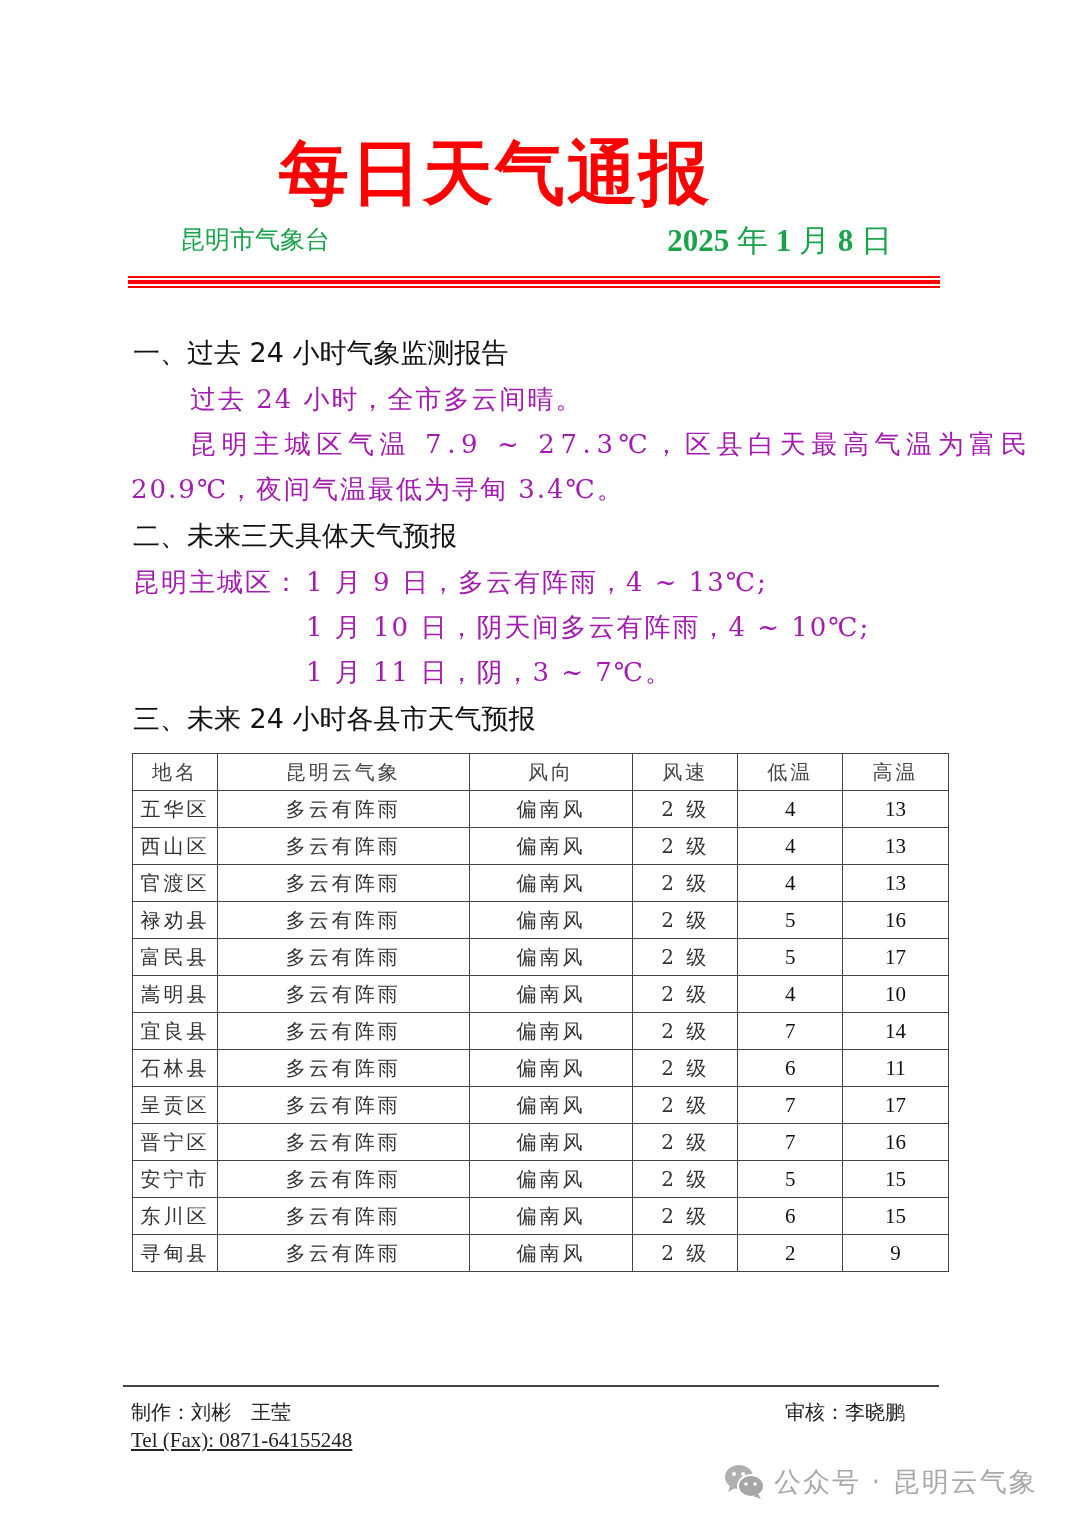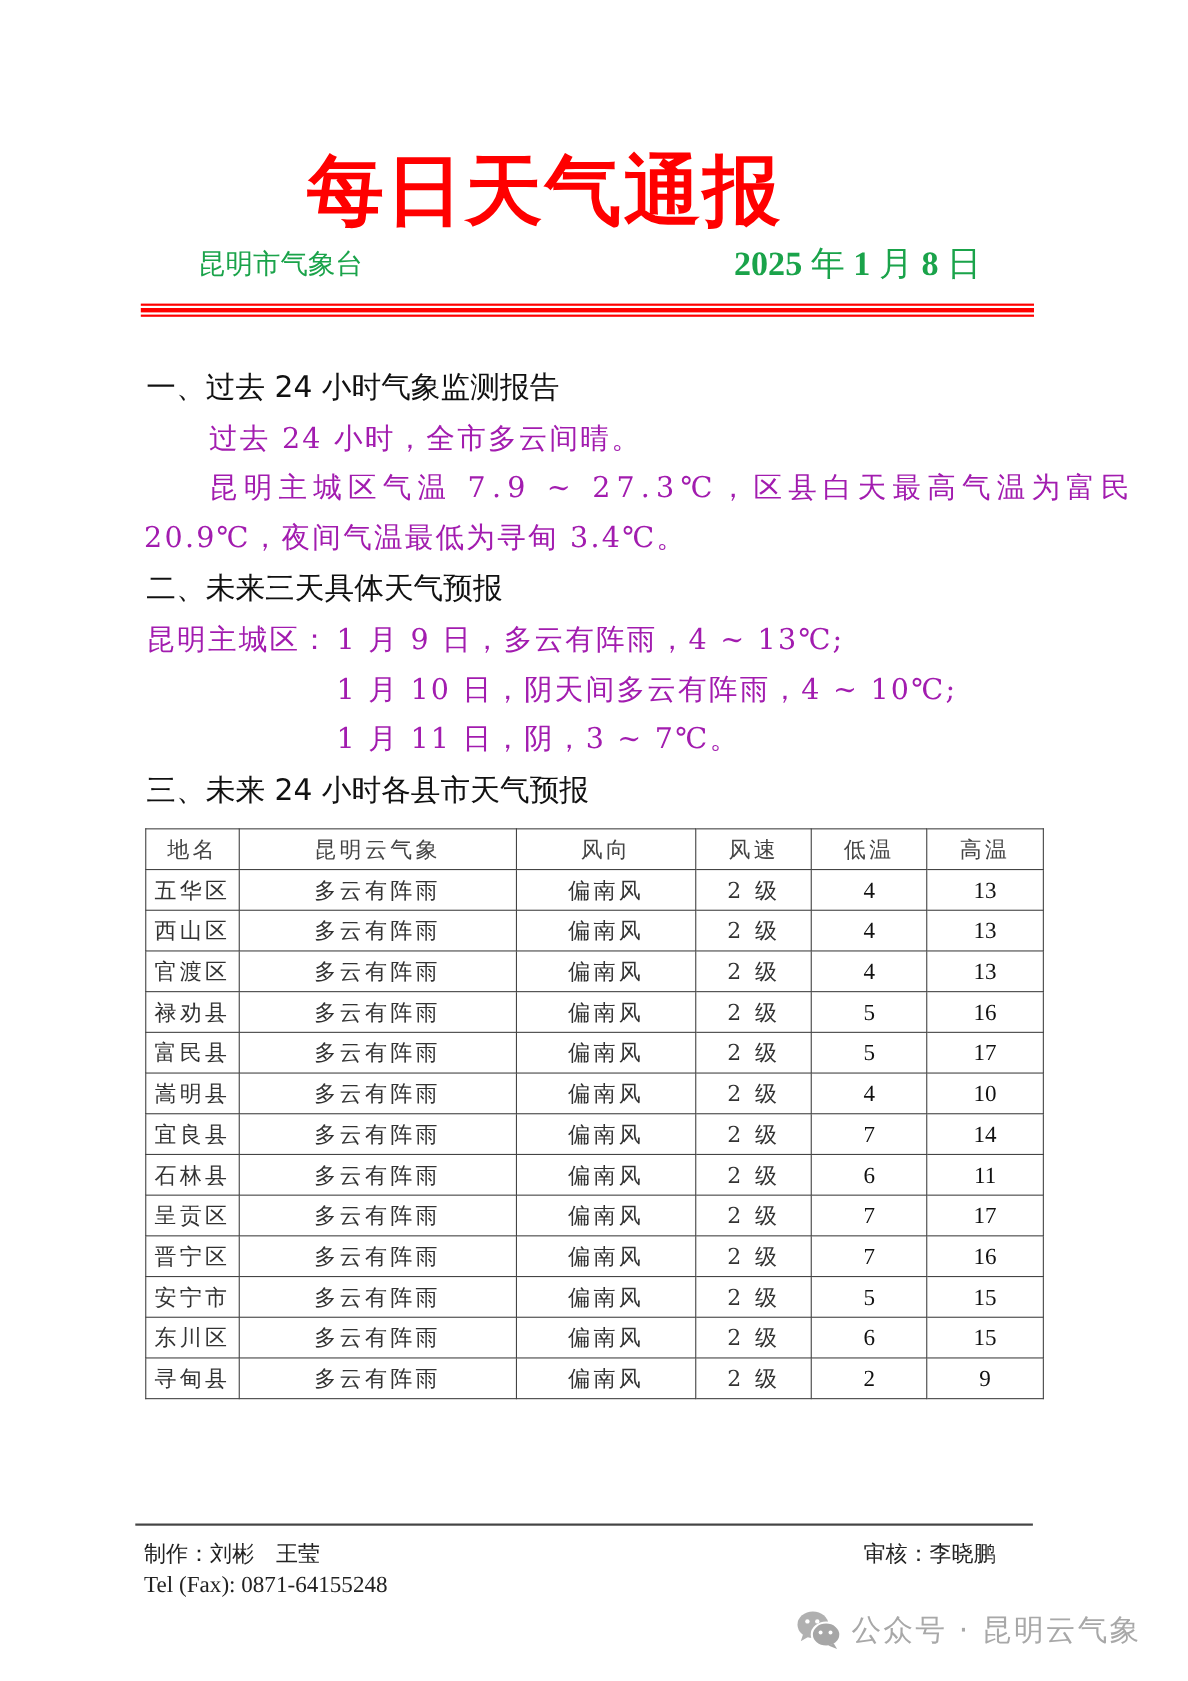--- a/index.html
+++ b/index.html
@@ -26,21 +26,21 @@
 
     table.fc { position: absolute; left: 132px; top: 753px; width: 817px; border-collapse: collapse;
                font-family: "DejaVu Serif", serif; }
     table.fc td, table.fc th { border: 1px solid #444; height: 36px; padding: 0; text-align: center;
                                font-weight: normal; font-size: 20px; color: #333; letter-spacing: 3px; }
     table.fc th { color: #444; margin-top: 15px; }
     table.fc td.num { font-family: "Liberation Serif", serif; font-size: 21px; color: #111; letter-spacing: 0; }
 
     .foot-rule { position: absolute; left: 123px; width: 816px; top: 1385px; height: 2px; background: #444; }
     .foot { position: absolute; font-size: 20px; color: #222; font-family: "DejaVu Serif", serif; line-height: 28px; }
-    .tel { font-family: "Liberation Serif", serif; font-size: 21px; }
+    .tel { font-family: "Liberation Serif", serif; font-size: 21px; text-decoration: underline; }
 
     .wm { position: absolute; left: 724px; top: 1464px; height: 44px; display: flex; align-items: flex-start;
           color: #a8a8a8; font-size: 27px; font-family: "DejaVu Sans", sans-serif; letter-spacing: 2px; }
     .wm svg { margin-right: 8px; }
   </style>
 </head>
 <body>
 
 <div class="title">每日天气通报</div>
 <div class="agency">昆明市气象台</div>

